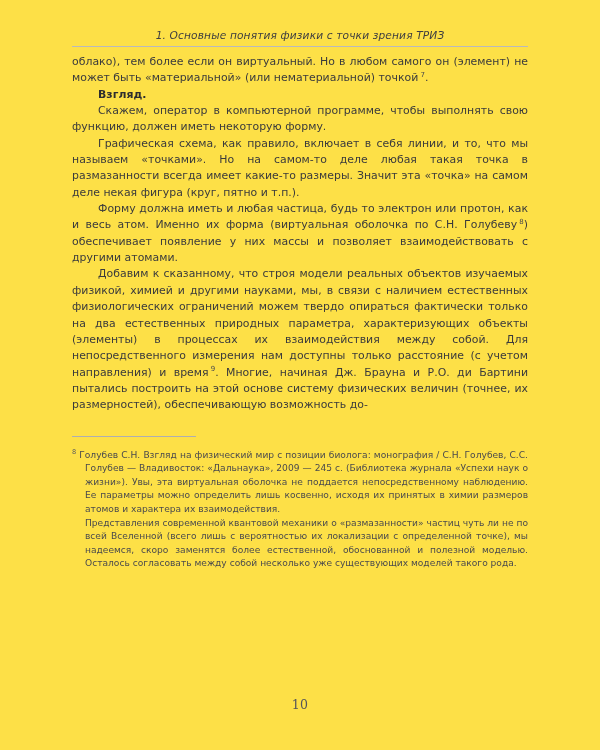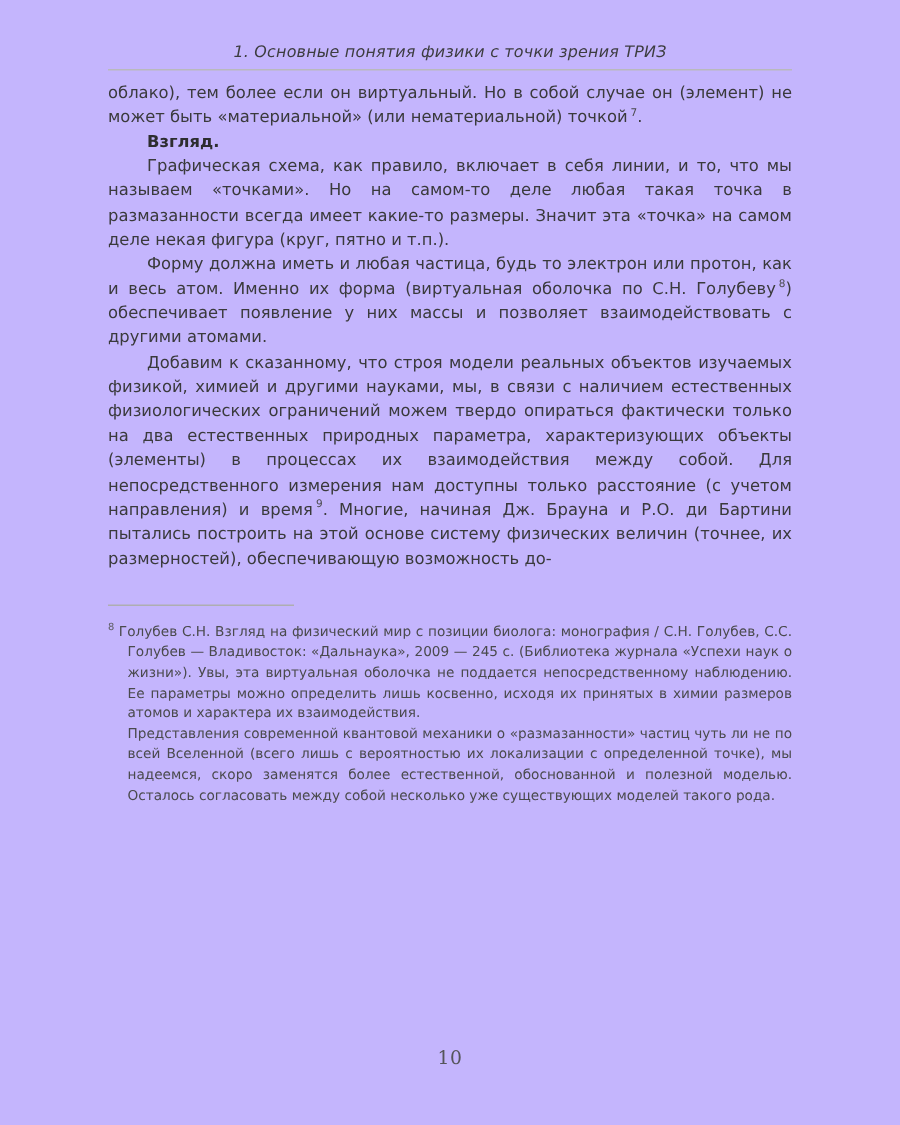--- a/index.html
+++ b/index.html
@@ -10,21 +10,21 @@
   }
   body {
     font-family: "DejaVu Sans", sans-serif;
     color: #3a3a3c;
     -webkit-font-smoothing: antialiased;
   }
   .page {
     position: relative;
     width: 600px;
     height: 750px;
-    background: #c4b5fd;
+    background: #fde047;
     overflow: hidden;
     box-sizing: border-box;
   }
   .content {
     position: absolute;
     left: 72px;
     top: 0;
     width: 456px;
   }
 
@@ -138,24 +138,25 @@
 <div class="page">
   <div class="content">
 
     <div class="header-block">
       <div class="running-head">1. Основные понятия физики с точки зрения ТРИЗ</div>
       <div class="header-rule"></div>
     </div>
 
     <div class="body-text">
 
-      <p class="noindent"><span>облако), тем более если он виртуальный. Но в собой случае он (элемент) не может быть «материальной» (или нематериальной) точкой</span><sup class="fn-ref">7</sup><span>.</span></p>
+      <p class="noindent"><span>облако), тем более если он виртуальный. Но в любом самого он (элемент) не может быть «материальной» (или нематериальной) точкой</span><sup class="fn-ref">7</sup><span>.</span></p>
 
       <p class="indent"><span class="lead-bold">Взгляд.</span></p>
 
+      <p class="indent"><span>Скажем, оператор в компьютерной программе, чтобы выполнять свою функцию, должен иметь некоторую форму.</span></p>
 
       <p class="indent"><span>Графическая схема, как правило, включает в себя линии, и то, что мы называем «точками». Но на самом-то деле любая такая точка в размазанности всегда имеет какие-то размеры. Значит эта «точка» на самом деле некая фигура (круг, пятно и т.п.).</span></p>
 
       <p class="indent"><span>Форму должна иметь и любая частица, будь то электрон или протон, как и весь атом. Именно их форма (виртуальная оболочка по С.Н. Голубеву</span><sup class="fn-ref">8</sup><span>) обеспечивает появление у них массы и позволяет взаимодействовать с другими атомами.</span></p>
 
       <p class="indent"><span>Добавим к сказанному, что строя модели реальных объектов изучаемых физикой, химией и другими науками, мы, в связи с наличием естественных физиологических ограничений можем твердо опираться фактически только на два естественных природных параметра, характеризующих объекты (элементы) в процессах их взаимодействия между собой. Для непосредственного измерения нам доступны только расстояние (с учетом направления) и время</span><sup class="fn-ref">9</sup><span>. Многие, начиная Дж. Брауна и Р.О. ди Бартини пытались построить на этой основе систему физических величин (точнее, их размерностей), обеспечивающую возможность до-</span></p>
 
     </div>
 
     <div class="footnote-rule"></div>

